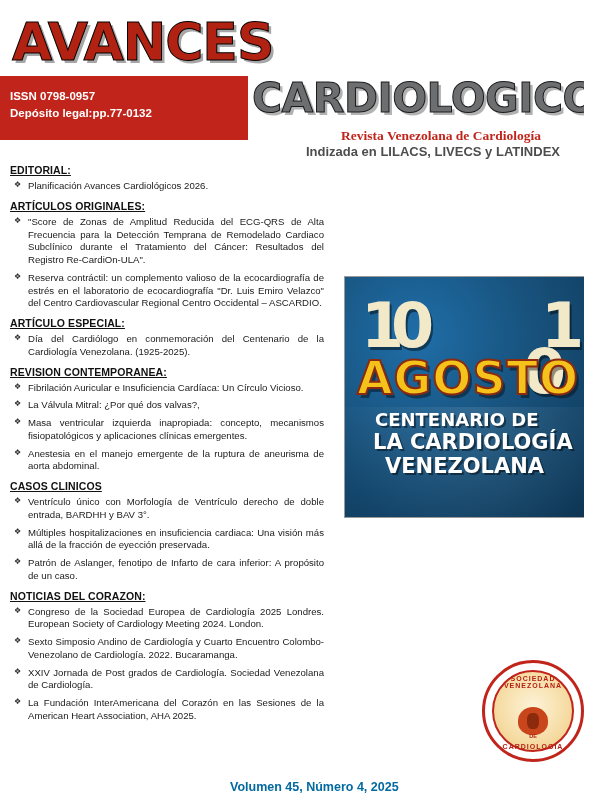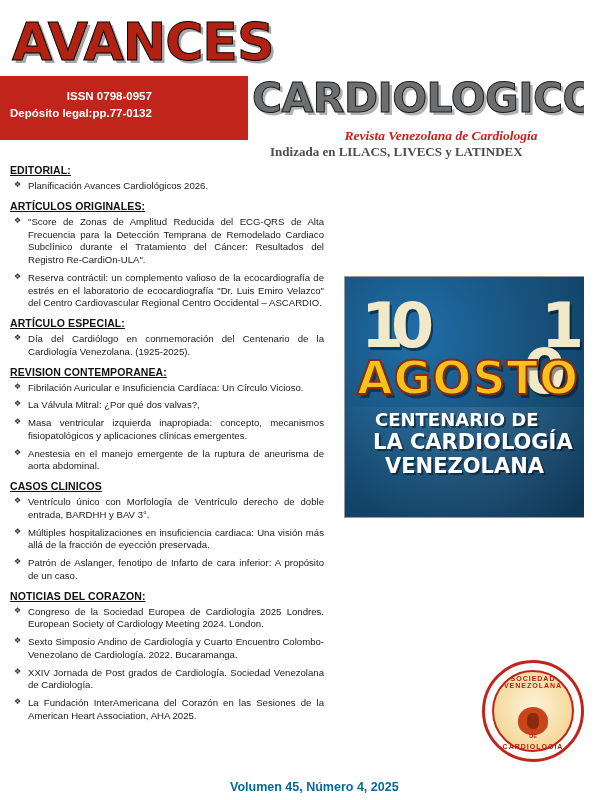--- a/index.html
+++ b/index.html
@@ -42,53 +42,52 @@
     background: #c0241a;
   }
   .redbar .issn {
     position: absolute;
     left: 10px; top: 12px;
     color: #ffffff;
     font-size: 11.5px;
     font-weight: bold;
     line-height: 1.45;
     font-family: "Liberation Sans", sans-serif;
-    text-align: right;
   }
   .title-cardio {
     position: absolute;
     left: 252px; top: 78px;
     font-family: "DejaVu Sans", sans-serif;
     font-weight: bold;
     font-size: 41px;
     letter-spacing: -0.5px;
     color: #6d6e70;
     -webkit-text-stroke: 1px #1a1a1a;
     text-shadow: 3px 3px 0 rgba(0,0,0,0.30);
     line-height: 1;
   }
   .subtitle1 {
     position: absolute;
     left: 286px; top: 128px;
     width: 310px;
     text-align: center;
     color: #c0241a;
     font-size: 13.5px;
-    font-style: italic;
     font-weight: bold;
     font-family: "Liberation Serif", serif;
   }
   .subtitle2 {
     position: absolute;
     left: 270px; top: 144px;
     width: 326px;
+    text-align: center;
     color: #4d4d4f;
     font-size: 13px;
     font-weight: bold;
-    font-family: Liberation Serif, serif;
+    font-family: Liberation Sans, sans-serif;
   }
 
   
   .content {
     position: absolute;
     left: 0; top: 160px;
     width: 600px; height: 640px; padding-left: 47px;
   }
   .toc {
     position: absolute;

